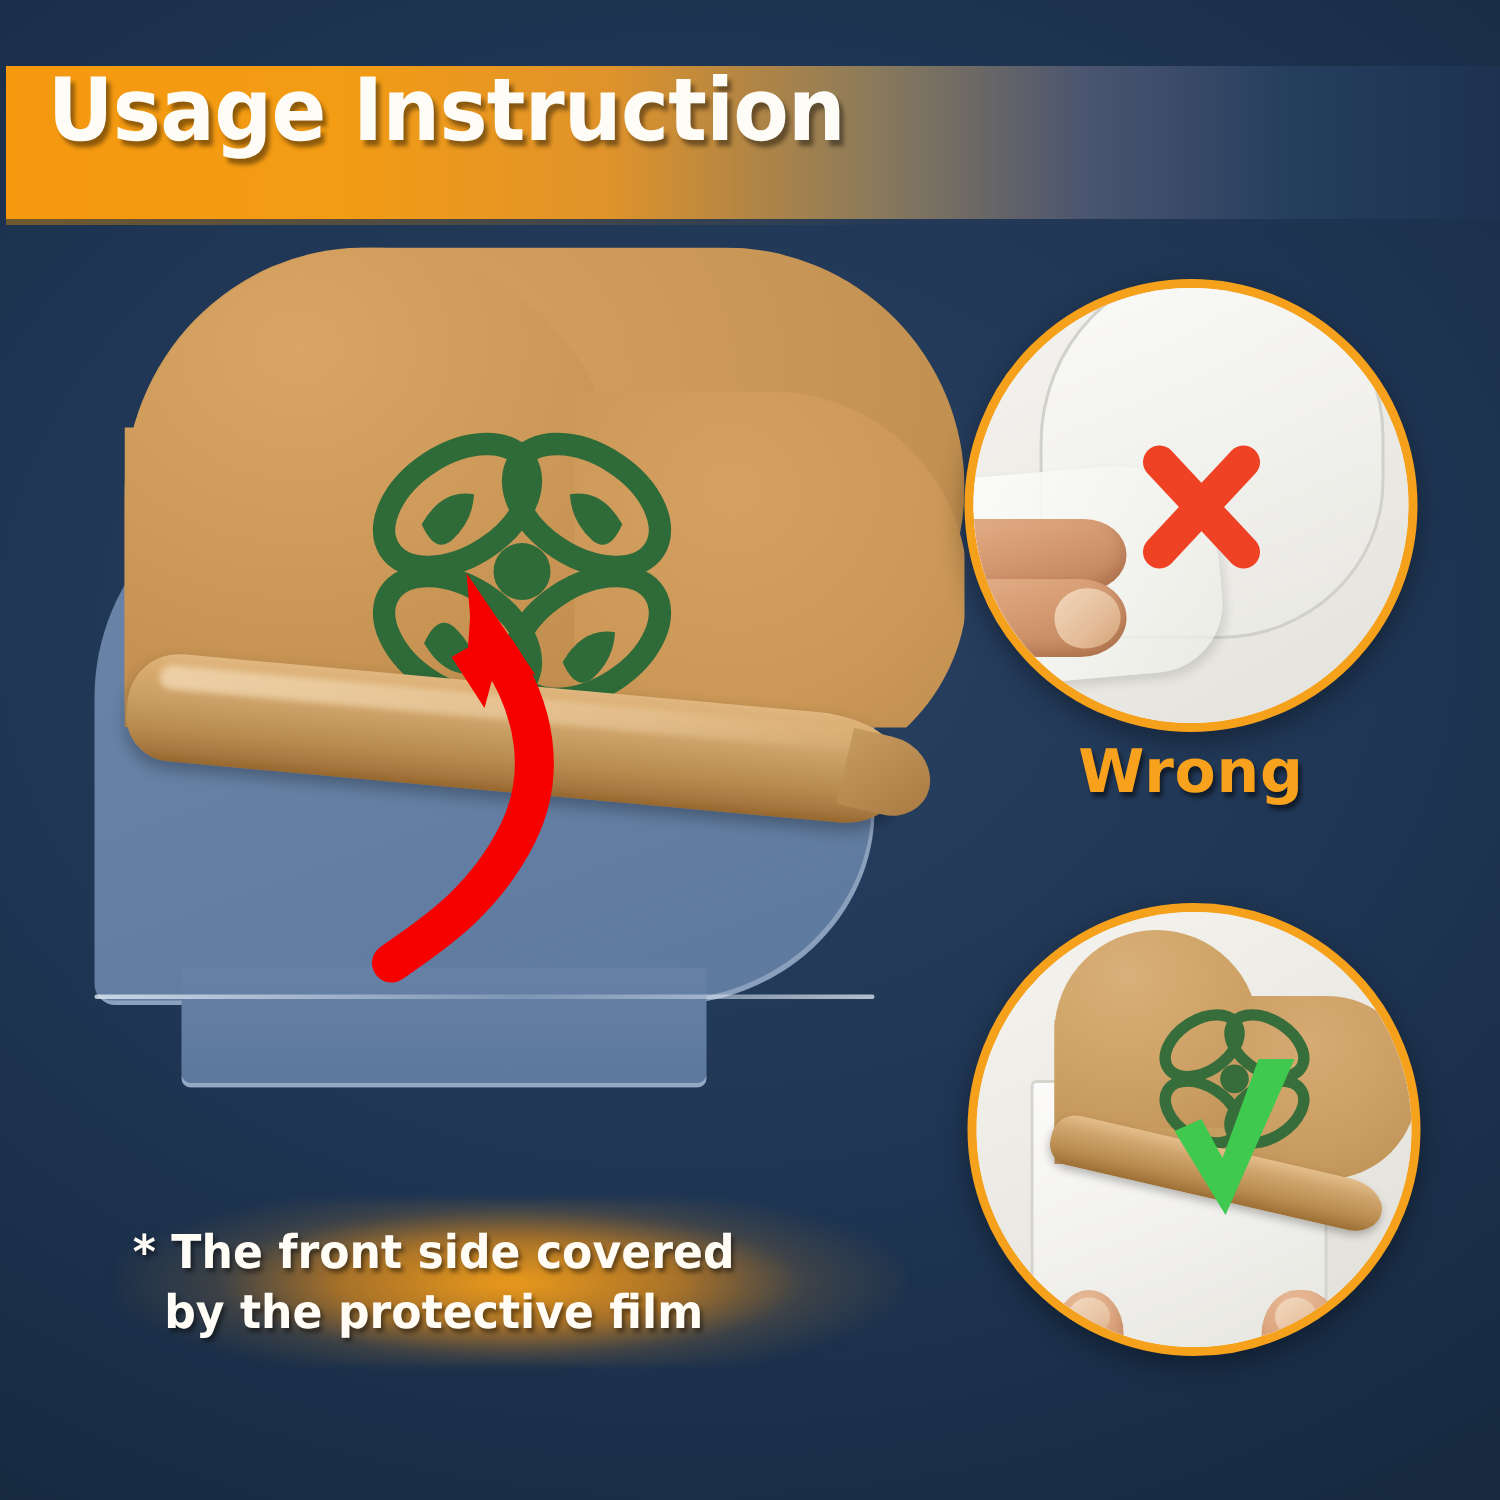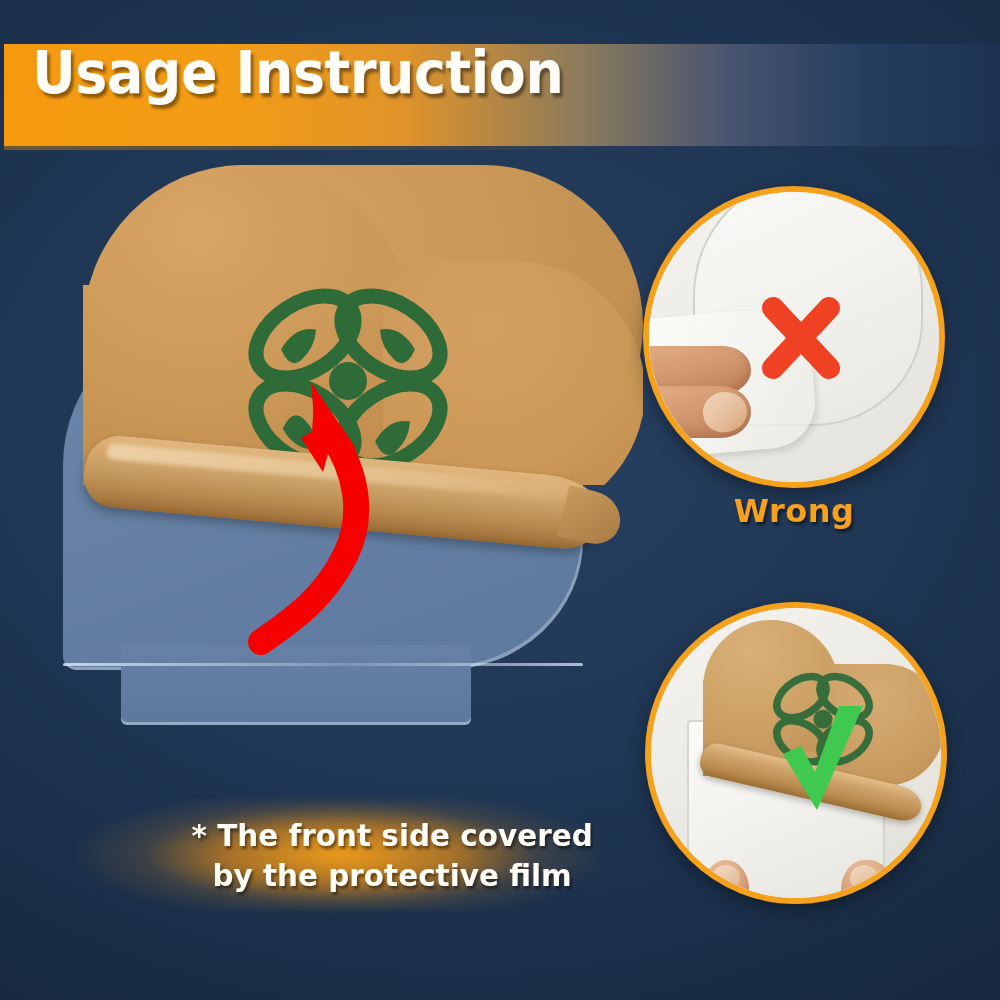--- a/index.html
+++ b/index.html
@@ -192,21 +192,21 @@
 
   
   .caption-wrap {
     position: absolute;
     left: 78px;
     top: 800px;
     width: 525px;
     height: 110px;
     display: flex;
     align-items: center;
-    justify-content: flex-end;
+    justify-content: flex-start;
   }
   .caption-glow {
     position: absolute;
     left: 0; top: 0;
     width: 525px; height: 110px;
     background: radial-gradient(ellipse 52% 62% at 50% 50%,
         rgba(247,160,24,.95) 0%, rgba(225,140,26,.70) 42%,
         rgba(120,95,60,.35) 72%, rgba(30,53,83,0) 100%);
     filter: blur(3px);
   }
@@ -239,21 +239,21 @@
     box-shadow: 0 6px 18px rgba(0,0,0,.35);
   }
   .panel-label {
     position: absolute;
     left: 0;
     top: 306px;
     width: 302px;
     text-align: center;
     font-family: "DejaVu Sans", sans-serif;
     font-weight: bold;
-    font-size: 32px;
+    font-size: 40px;
     color: #f7a11d;
     text-shadow: 2px 3px 3px rgba(0,0,0,.5);
     letter-spacing: .5px;
   }
 
   #panel-wrong { left: 643px; top: 186px; }
   #panel-correct { left: 645px; top: 602px; }
 
   
   .film-bg {

